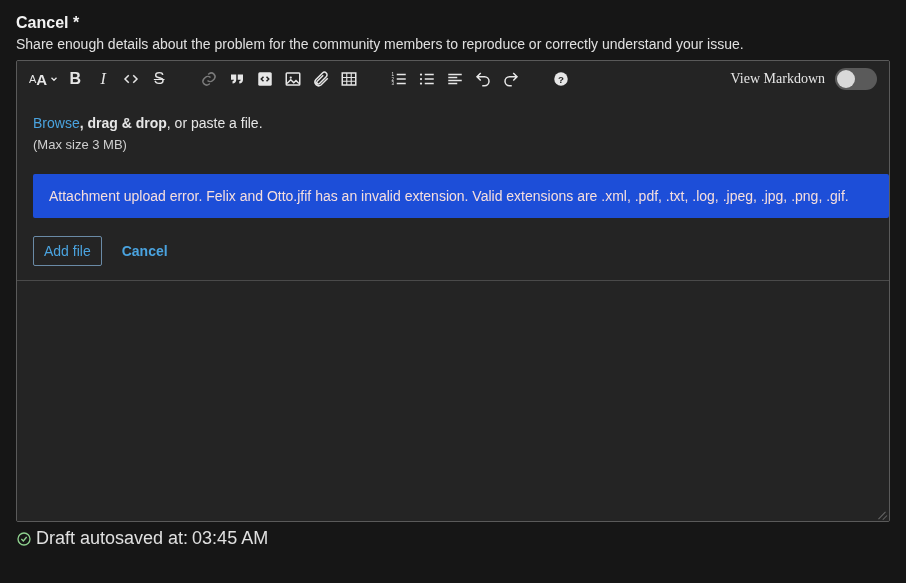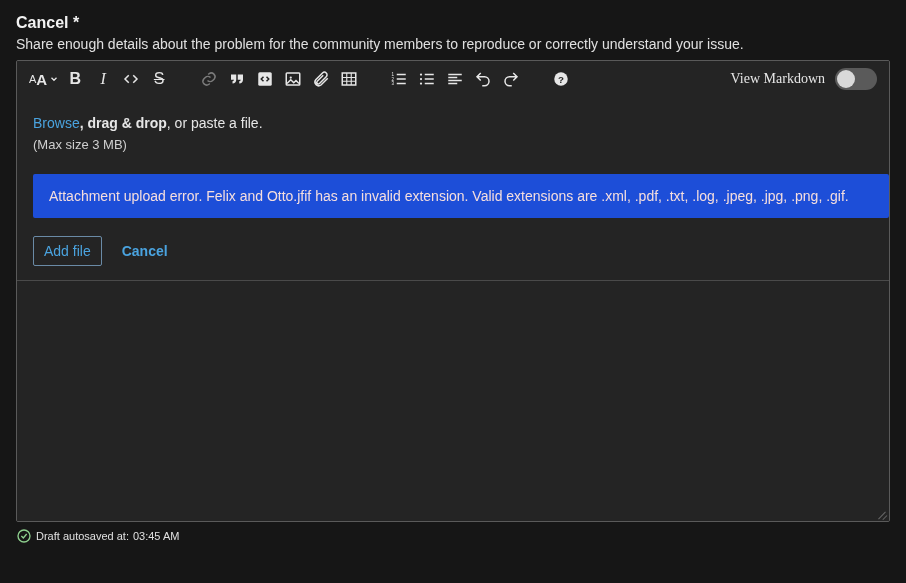--- a/index.html
+++ b/index.html
@@ -96,21 +96,21 @@
     opacity: 0.5;
   }
   .resize-handle::before, .resize-handle::after {
     content: ""; position: absolute; background: #aaa;
   }
   .resize-handle::before { width: 10px; height: 1px; bottom: 3px; right: 0; transform: rotate(-45deg); }
   .resize-handle::after { width: 6px; height: 1px; bottom: 3px; right: 0; transform: rotate(-45deg); transform-origin: right; }
 
   .autosave {
     margin-top: 6px;
-    font-size: 11px;
+    font-size: 18px;
     color: #e0e0e0;
     display: flex; align-items: center; gap: 4px;
   }
   .autosave svg { width: 16px; height: 16px; }
 
   
   .b { font-weight: 700; }
   .i { font-style: italic; }
   .s { text-decoration: line-through; }
 </style>

